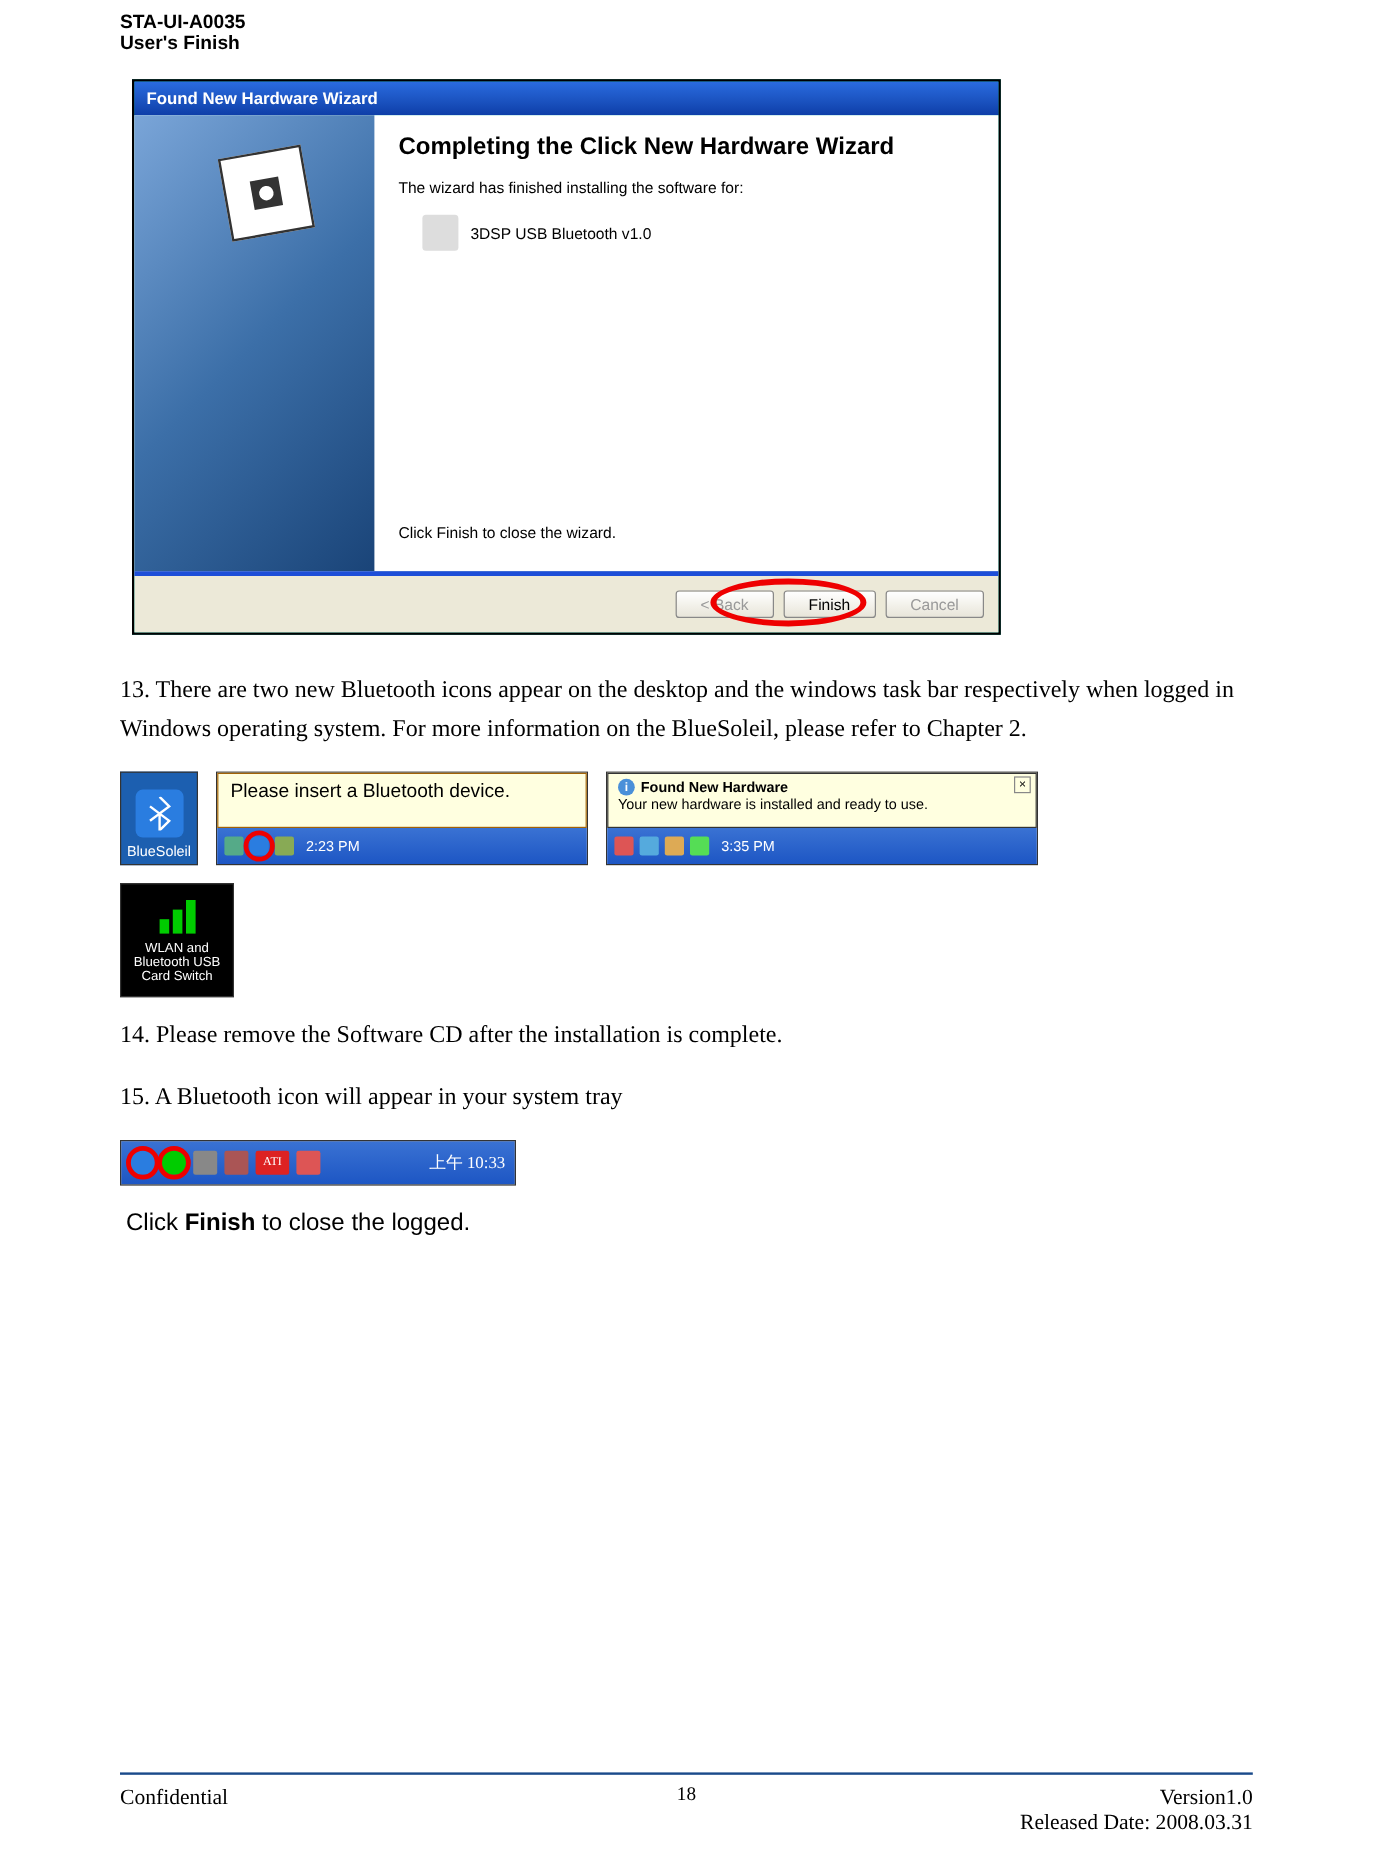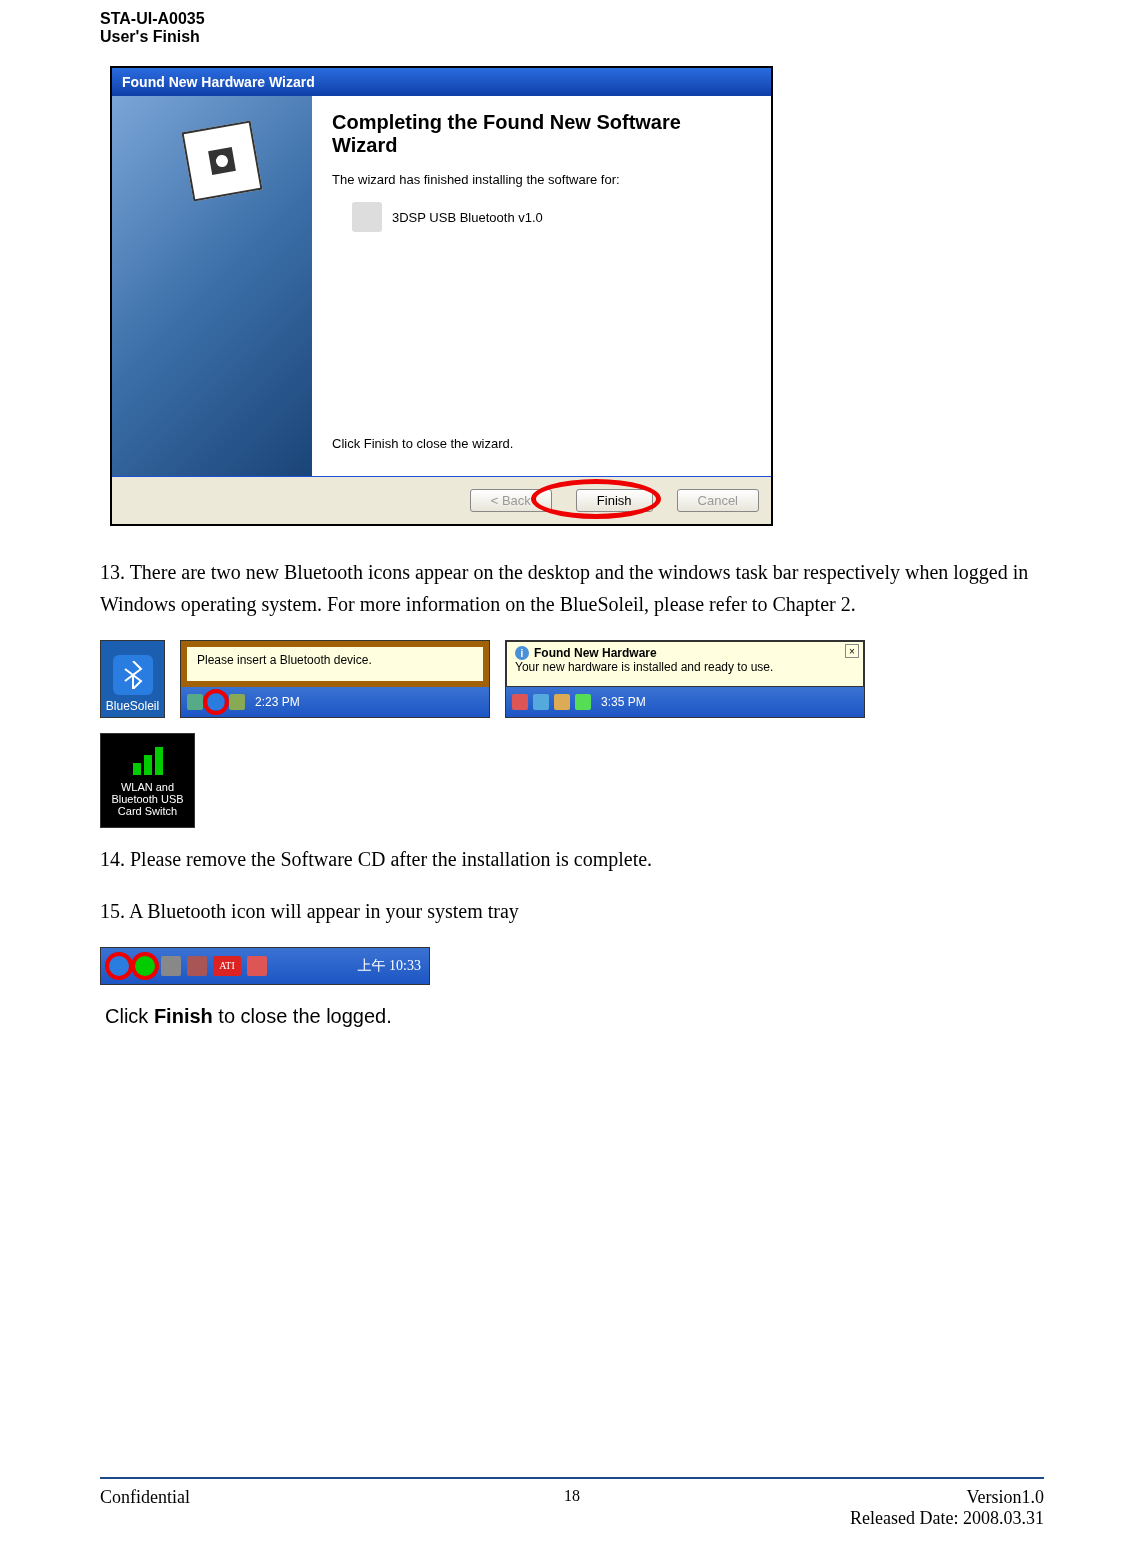--- a/index.html
+++ b/index.html
@@ -49,21 +49,21 @@
       font-style: italic;
     }
     .header-right {
       font-family: Arial, sans-serif;
       font-size: 16px;
       font-weight: bold;
       text-align: left;
     }
     .wizard-window {
       border: 2px solid #000;
-      width: 663px;
+      width: 724px;
       margin: 10px 0 30px 10px;
       background: #14b8a6;
       font-family: Tahoma, sans-serif;
       font-size: 13px;
     }
     .wizard-titlebar {
       background: linear-gradient(to bottom, #2a6bdf 0%, #1d56c4 50%, #0e3ea8 100%);
       color: #fff;
       padding: 6px 10px;
       font-weight: bold;
@@ -123,25 +123,25 @@
       background: #ddd;
       border-radius: 3px;
     }
     .wizard-close-text {
       font-size: 13px;
       margin-top: auto;
       margin-bottom: 10px;
     }
     .wizard-buttons {
       background: #ece9d8;
-      border-top: 1px solid #1d4ed8;
+      border-top: 4px solid #1d4ed8;
       padding: 12px;
       display: flex;
       justify-content: flex-end;
-      gap: 24px;
+      gap: 8px;
       position: relative;
     }
     .wiz-btn {
       padding: 3px 20px;
       font-size: 13px;
       border: 1px solid #888;
       background: linear-gradient(to bottom, #fff, #e8e5d9);
       border-radius: 3px;
     }
     .wiz-btn.disabled {
@@ -207,23 +207,23 @@
     }
     .tooltip-box {
       width: 310px;
       height: 78px;
       display: flex;
       flex-direction: column;
       position: relative;
     }
     .tooltip-balloon {
       background: #ffffe0;
-      border: 6px solid #a16207;
+      border: 1px solid #a16207;
       padding: 6px 10px;
-      font-size: 12px;
+      font-size: 16px;
       flex: 1;
     }
     .taskbar-strip {
       height: 30px;
       background: linear-gradient(to bottom, #3a72d3, #1d56c4);
       display: flex;
       align-items: center;
       justify-content: flex-start;
       padding: 0 6px;
       gap: 5px;
@@ -376,21 +376,21 @@
   <div class="wizard-body">
     <div class="wizard-sidebar">
       <div class="wizard-sidebar-icon">
         <svg width="40" height="40" viewBox="0 0 40 40">
             <rect x="8" y="8" width="24" height="24" fill="#333"></rect>
             <circle cx="20" cy="20" r="6" fill="#fff"></circle>
           </svg>
       </div>
     </div>
     <div class="wizard-content">
-      <div class="wizard-heading">Completing the Found New Software Wizard</div>
+      <div class="wizard-heading">Completing the Click New Hardware Wizard</div>
       <div class="wizard-text">The wizard has finished installing the software for:</div>
       <div class="device-row">
         <div class="device-icon"></div>
         <div>3DSP USB Bluetooth v1.0</div>
       </div>
       <div class="wizard-close-text">Click Finish to close the wizard.</div>
     </div>
   </div>
   <div class="wizard-buttons">
     <button class="wiz-btn disabled">&lt; Back</button>

